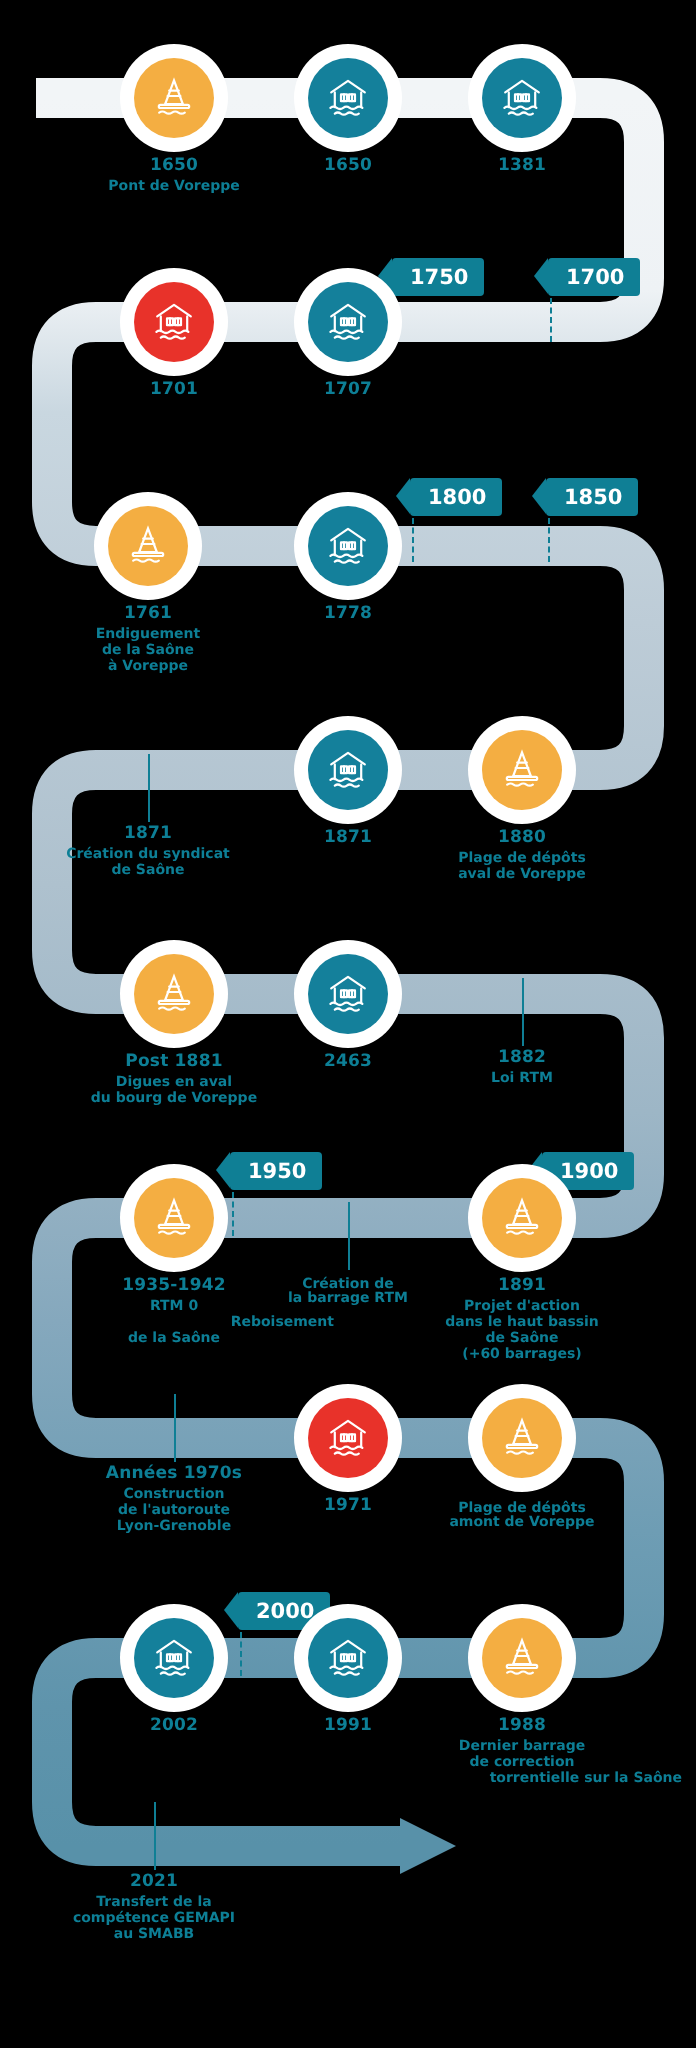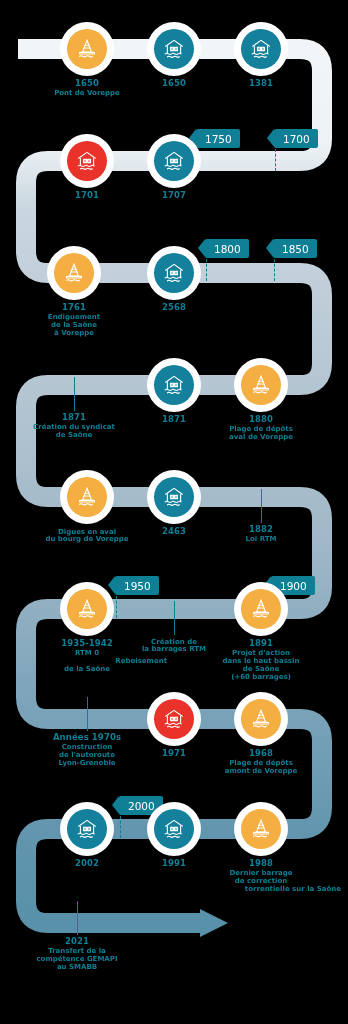--- a/index.html
+++ b/index.html
@@ -26,21 +26,21 @@
   }
   .lbl{
     position:absolute;left:-80px;top:30px;width:160px;
     text-align:center;color:#0d7f96;line-height:1.12;
   }
   .lbl .yr{font-size:8.5px;font-weight:bold;letter-spacing:.1px;display:block;}
   .lbl .tx{font-size:7px;font-weight:bold;display:block;margin-top:1.5px;}
   .marker{position:absolute;width:0;height:0;}
   .flag{
     position:absolute;left:0;top:-10px;height:19px;
-    background:#0f7f95;color:#ffffff;font-size:10.5px;font-weight:normal;
+    background:#0f7f95;color:#ffffff;font-size:10.5px;font-weight:bold;
     display:flex;align-items:center;padding:0 8px 0 9px;
     border-radius:2px;white-space:nowrap;
   }
   .flag:before{
     content:"";position:absolute;left:-7px;top:0;
     width:0;height:0;border-top:9.5px solid transparent;
     border-bottom:9.5px solid transparent;border-right:7px solid #0f7f95;
   }
   .tick{position:absolute;width:1px;border-left:1px dashed #0f7f95;}
   .ticksolid{position:absolute;width:1px;background:#0f7f95;}
@@ -427,21 +427,21 @@
               <path d="M6.4 10.2 V17.6 M19.6 10.2 V17.6"></path>
               <rect x="9.5" y="11.2" width="3" height="3.4"></rect>
               <rect x="13.5" y="11.2" width="3" height="3.4"></rect>
               <path d="M11 11.2 V14.6 M15 11.2 V14.6"></path>
               <path d="M4.2 17.9 q1.6-1.2 3.2 0 q1.6 1.2 3.2 0 q1.6-1.2 3.2 0 q1.6 1.2 3.2 0 q1.6-1.2 3.2 0"></path>
               <path d="M6.4 20.8 q1.5-1.1 3 0 q1.5 1.1 3 0 q1.5-1.1 3 0 q1.5 1.1 3 0"></path>
             </svg>
           </div>
         </div>
         <div class="lbl">
-          <span class="yr">2568</span>
+          <span class="yr">1778</span>
         </div>
       </div>
       <div class="node" style="left: 74px; top: 399px;">
         <div class="ticksolid" style="left: -0.5px; top: -22px; height: 34px;"></div>
         <div class="lbl" style="top: 14px;">
           <span class="yr">1871</span>
           <span class="tx">Création du syndicat</span>
           <span class="tx" style="margin-top: 0px;">de Saône</span>
         </div>
       </div>
@@ -533,20 +533,21 @@
           <div class="disc" style="background: rgb(244, 174, 66);">
             <svg width="26" height="26" viewBox="0 0 26 26" fill="none" stroke="#fff" stroke-width="1.1" stroke-linecap="round">
               <path d="M13 4.2 L17.4 16 H8.6 Z" fill="none"></path>
               <path d="M10.6 9.3 H15.4 M9.8 12 H16.2"></path>
               <path d="M6.2 16.4 H19.8 Q20.6 16.4 20.6 17.2 Q20.6 18 19.8 18 H6.2 Q5.4 18 5.4 17.2 Q5.4 16.4 6.2 16.4 Z" fill="none"></path>
               <path d="M5.6 20.3 q1.6-1.1 3.2 0 q1.6 1.1 3.2 0 q1.6-1.1 3.2 0 q1.6 1.1 3.2 0"></path>
             </svg>
           </div>
         </div>
         <div class="lbl">
+          <span class="yr">Post 1881</span>
           <span class="tx">Digues en aval</span>
           <span class="tx" style="margin-top: 0px;">du bourg de Voreppe</span>
         </div>
       </div>
       <div class="node" style="left: 174px; top: 497px;">
         <svg class="dots" width="54" height="54" viewBox="0 0 54 54">
           <circle cx="52.20" cy="27.00" r="1.15" fill="#14809b"></circle>
           <circle cx="51.97" cy="30.43" r="1.15" fill="#14809b"></circle>
           <circle cx="51.27" cy="33.80" r="1.15" fill="#14809b"></circle>
           <circle cx="50.11" cy="37.04" r="1.15" fill="#14809b"></circle>
@@ -632,21 +633,21 @@
           <span class="yr">1935-1942</span>
           <span class="tx">RTM 0</span>
           <span class="tx" style="margin-top: 0px; text-align: right;">Reboisement</span>
           <span class="tx" style="margin-top: 0px;">de la Saône</span>
         </div>
       </div>
       <div class="node" style="left: 174px; top: 623px;">
         <div class="ticksolid" style="left: -0.5px; top: -22px; height: 34px;"></div>
         <div class="lbl" style="top: 14px;">
           <span class="tx">Création de</span>
-          <span class="tx" style="margin-top: 0px;">la barrages RTM</span>
+          <span class="tx" style="margin-top: 0px;">la barrage RTM</span>
         </div>
       </div>
       <div class="node" style="left: 261px; top: 609px;">
         <div class="ring">
           <div class="disc" style="background: rgb(244, 174, 66);">
             <svg width="26" height="26" viewBox="0 0 26 26" fill="none" stroke="#fff" stroke-width="1.1" stroke-linecap="round">
               <path d="M13 4.2 L17.4 16 H8.6 Z" fill="none"></path>
               <path d="M10.6 9.3 H15.4 M9.8 12 H16.2"></path>
               <path d="M6.2 16.4 H19.8 Q20.6 16.4 20.6 17.2 Q20.6 18 19.8 18 H6.2 Q5.4 18 5.4 17.2 Q5.4 16.4 6.2 16.4 Z" fill="none"></path>
               <path d="M5.6 20.3 q1.6-1.1 3.2 0 q1.6 1.1 3.2 0 q1.6-1.1 3.2 0 q1.6 1.1 3.2 0"></path>
@@ -741,21 +742,20 @@
           <div class="disc" style="background: rgb(244, 174, 66);">
             <svg width="26" height="26" viewBox="0 0 26 26" fill="none" stroke="#fff" stroke-width="1.1" stroke-linecap="round">
               <path d="M13 4.2 L17.4 16 H8.6 Z" fill="none"></path>
               <path d="M10.6 9.3 H15.4 M9.8 12 H16.2"></path>
               <path d="M6.2 16.4 H19.8 Q20.6 16.4 20.6 17.2 Q20.6 18 19.8 18 H6.2 Q5.4 18 5.4 17.2 Q5.4 16.4 6.2 16.4 Z" fill="none"></path>
               <path d="M5.6 20.3 q1.6-1.1 3.2 0 q1.6 1.1 3.2 0 q1.6-1.1 3.2 0 q1.6 1.1 3.2 0"></path>
             </svg>
           </div>
         </div>
         <div class="lbl">
-          <span class="yr">1968</span>
           <span class="tx">Plage de dépôts</span>
           <span class="tx" style="margin-top: 0px;">amont de Voreppe</span>
         </div>
       </div>
       <div class="node" style="left: 87px; top: 829px;">
         <svg class="dots" width="54" height="54" viewBox="0 0 54 54">
           <circle cx="52.20" cy="27.00" r="1.15" fill="#14809b"></circle>
           <circle cx="51.97" cy="30.43" r="1.15" fill="#14809b"></circle>
           <circle cx="51.27" cy="33.80" r="1.15" fill="#14809b"></circle>
           <circle cx="50.11" cy="37.04" r="1.15" fill="#14809b"></circle>

